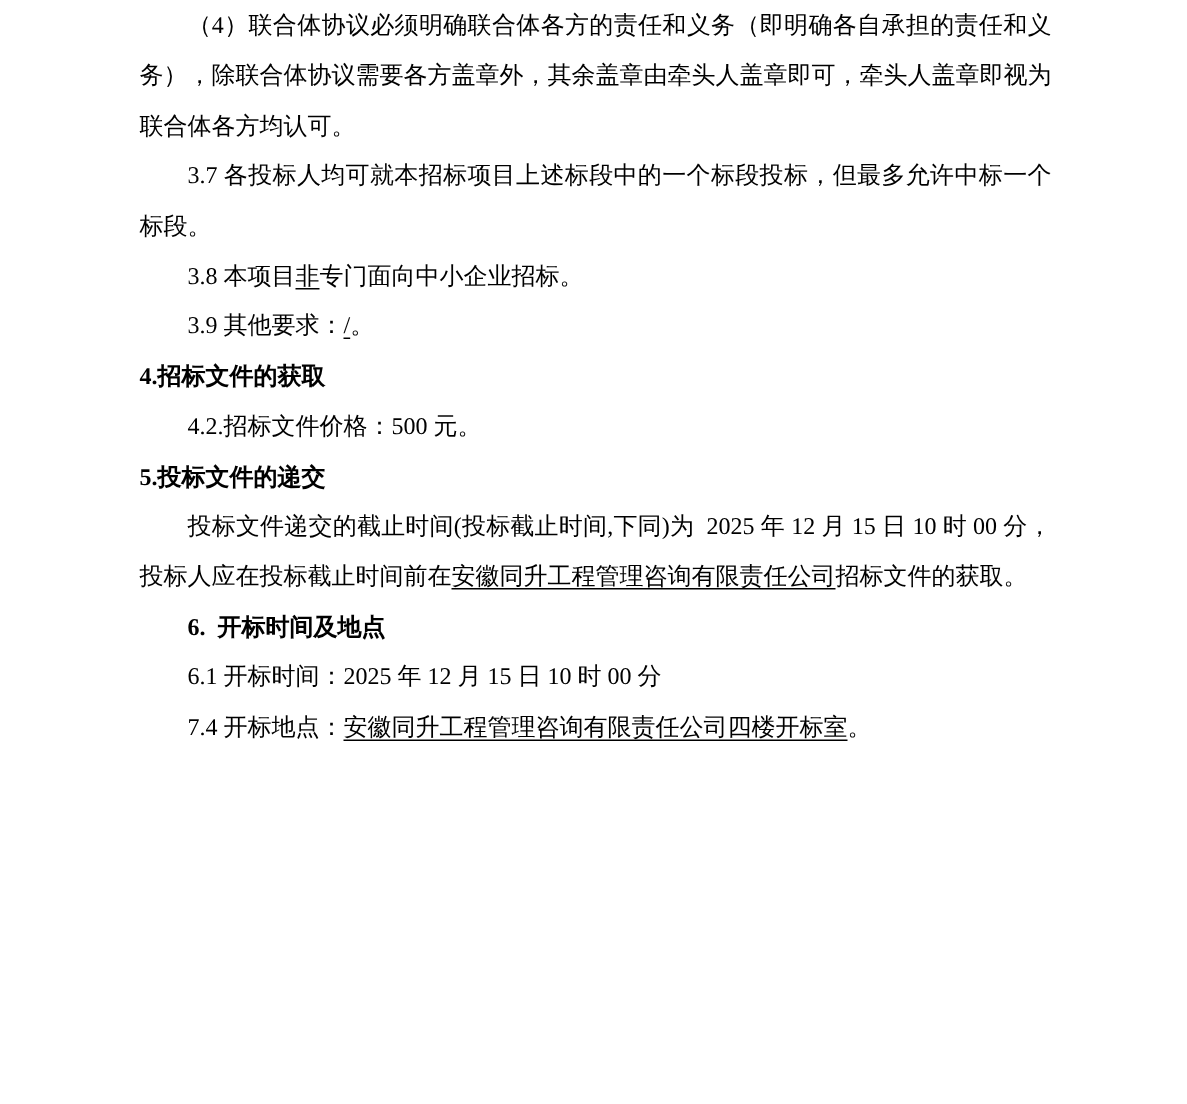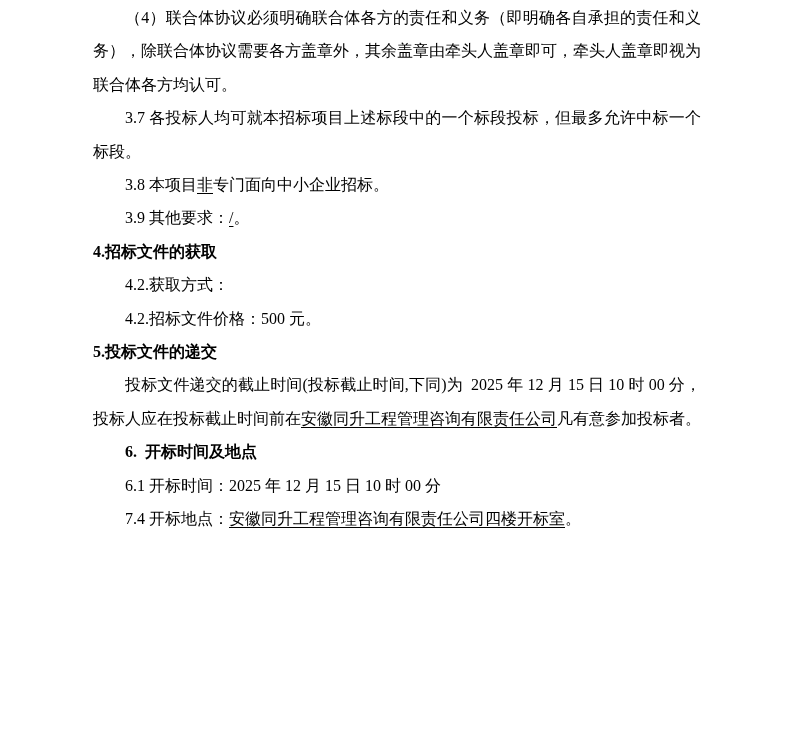--- a/index.html
+++ b/index.html
@@ -44,29 +44,28 @@
 
   <p class="indent">3.7 各投标人均可就本招标项目上述标段中的一个标段投标，但最多允许中标一个标段。</p>
 
   <p class="indent"><span>3.8 本项目</span><span class="u">非</span><span>专门面向中小企业招标。</span></p>
 
   <p class="indent"><span>3.9 其他要求：</span><span class="u">/</span><span>。</span></p>
 
   <p class="h">4.招标文件的获取</p>
 
 
-  <p class="indent">4.2.获取方式：</p>
 
 
 
   <p class="indent">4.2.招标文件价格：500 元。</p>
 
   <p class="h">5.投标文件的递交</p>
 
-  <p class="indent"><span>投标文件递交的截止时间(投标截止时间,下同)为  2025 年 12 月 15 日 10 时 00 分，投标人应在投标截止时间前在</span><span class="u">安徽同升工程管理咨询有限责任公司</span><span>凡有意参加投标者。</span></p>
+  <p class="indent"><span>投标文件递交的截止时间(投标截止时间,下同)为  2025 年 12 月 15 日 10 时 00 分，投标人应在投标截止时间前在</span><span class="u">安徽同升工程管理咨询有限责任公司</span><span>招标文件的获取。</span></p>
 
   <p class="h indent">6.  开标时间及地点</p>
 
   <p class="indent">6.1 开标时间：2025 年 12 月 15 日 10 时 00 分</p>
 
   <p class="indent"><span>7.4 开标地点：</span><span class="u">安徽同升工程管理咨询有限责任公司四楼开标室</span><span>。</span></p>
 
 </div>
 
 </body></html>

